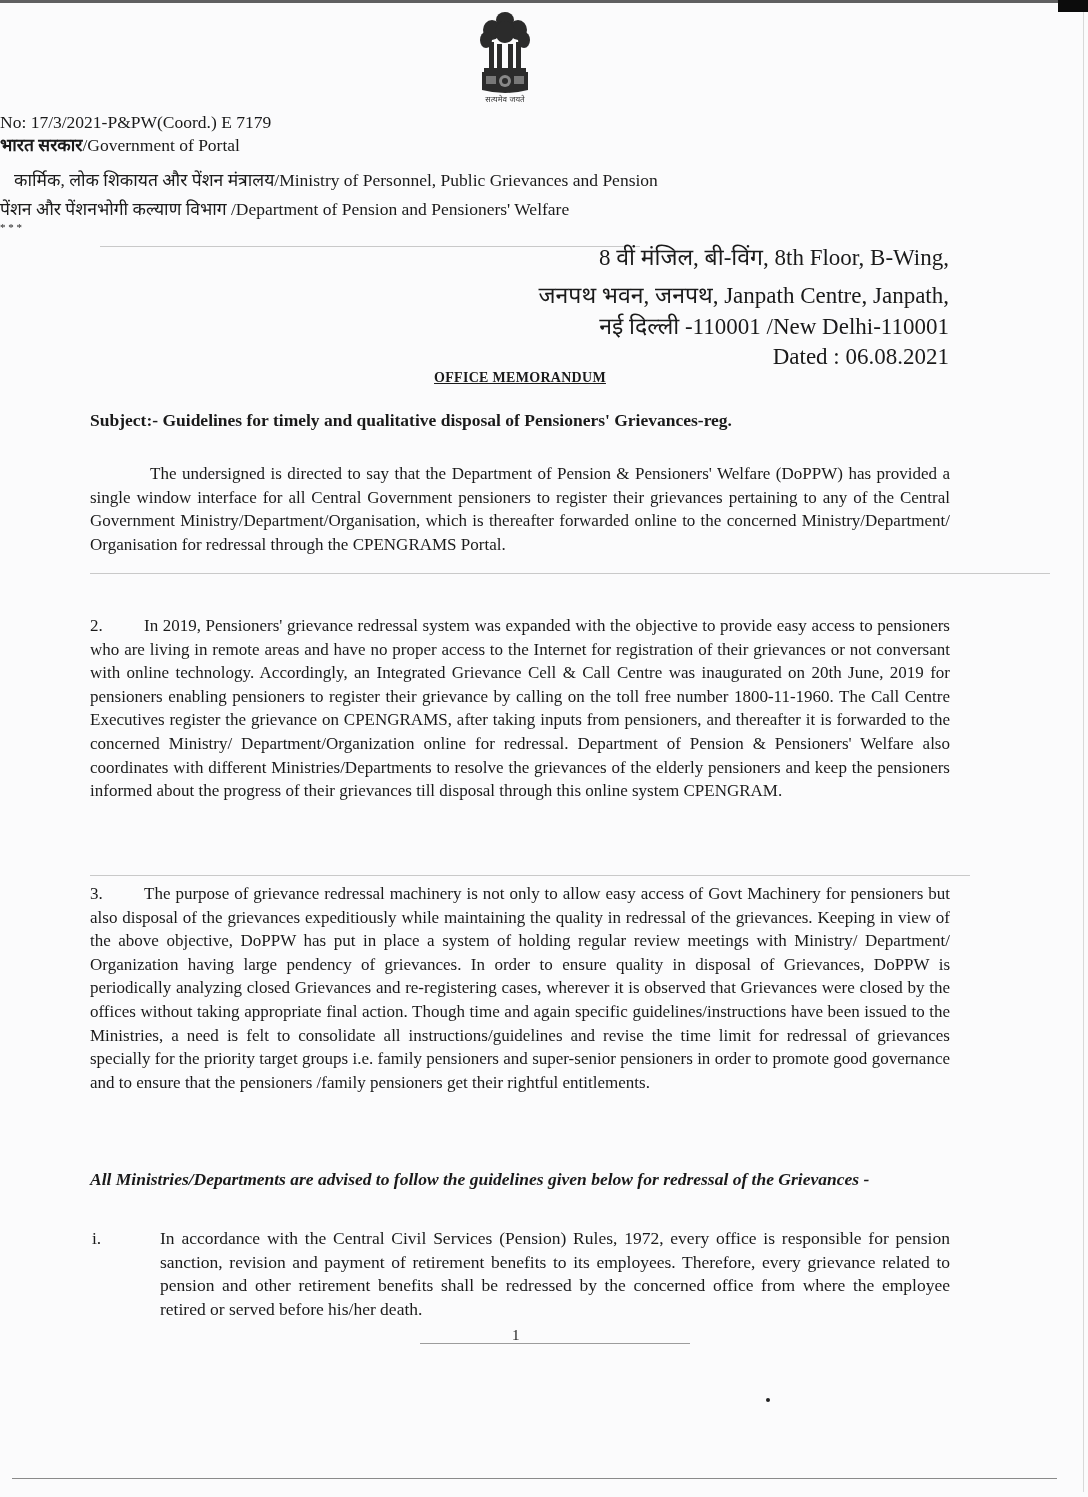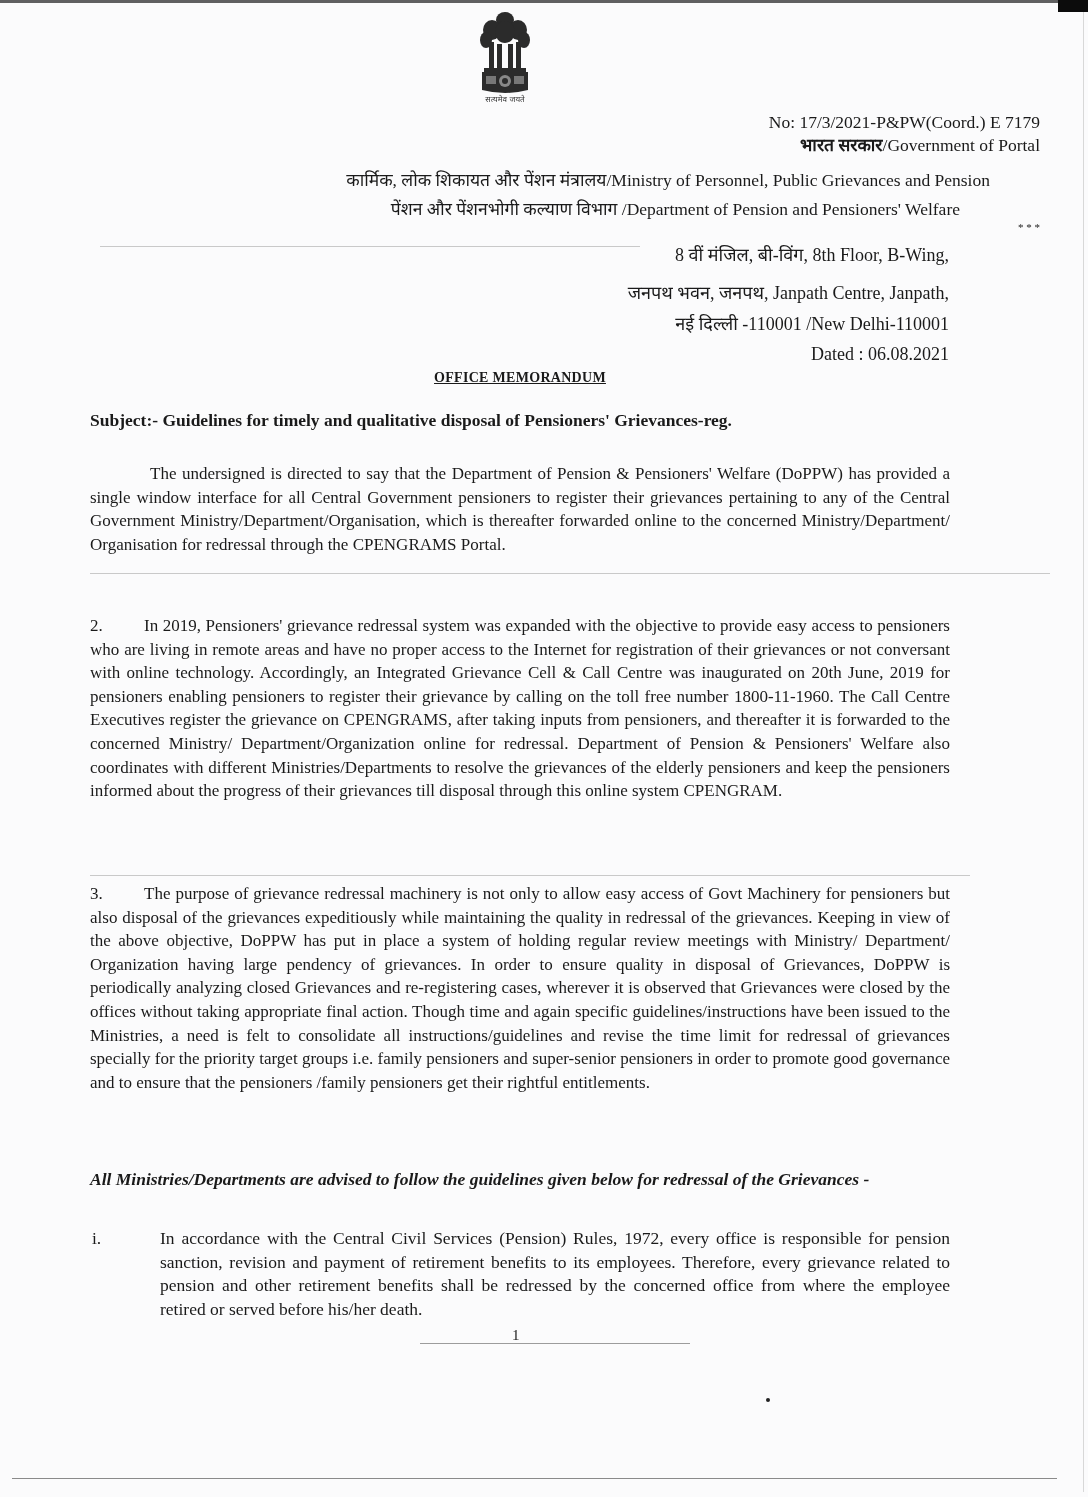--- a/index.html
+++ b/index.html
@@ -12,28 +12,28 @@
   }
   .scan-top { position: absolute; left: 0; top: 0; width: 1058px; height: 3px; background: #3a3a3a; opacity: .8; }
   .scan-corner { position: absolute; right: 0; top: 0; width: 30px; height: 12px; background: #0c0c0c; }
   .scan-right { position: absolute; right: 4px; top: 12px; width: 1px; height: 1480px; background: #d8d8d8; }
   .scan-bottom { position: absolute; left: 12px; top: 1478px; width: 1045px; height: 1px; background: #8a8a8a; }
   .rule-faint { position: absolute; height: 1px; background: #c9c9c9; }
 
   .emblem { position: absolute; left: 472px; top: 6px; width: 66px; height: 100px; }
   .emblem-caption { position: absolute; left: 470px; top: 93px; width: 70px; text-align: center; font-size: 8px; color: #333; font-family: "DejaVu Sans", sans-serif; }
 
-  .header-center { position: absolute; left: 0; width: 1088px; text-align: right; font-size: 17.5px; line-height: 1; }
+  .header-center { position: absolute; left: 0; width: 1088px; text-align: left; font-size: 17.5px; line-height: 1; }
   .ref-no { top: 114px; left: 0; width: 1040px; }
   .gov { top: 137px; left: 0; width: 1040px; }
-  .ministry { top: 172px; left: 0; width: 990px; }
+  .ministry { top: 172px; left: 0; width: 990px; padding-left: 14px; }
   .dept { top: 201px; left: 0; width: 960px; }
   .stars { top: 222px; left: 0; width: 1040px; font-size: 11px; }
 
-  .addr { position: absolute; right: 139px; text-align: right; font-size: 18px; line-height: 1; }
+  .addr { position: absolute; right: 139px; text-align: right; font-size: 23px; line-height: 1; }
   .addr1 { top: 246px; }
   .addr2 { top: 284px; }
   .addr3 { top: 315px; }
   .addr4 { top: 345px; }
 
   .memo-title { position: absolute; top: 370px; left: 0; width: 1040px; text-align: center; font-weight: bold; font-size: 14px; text-decoration: underline; letter-spacing: .3px; }
   .subject { position: absolute; top: 410px; left: 90px; font-weight: bold; font-size: 17.5px; }
 
   .para { position: absolute; left: 90px; width: 860px; font-size: 17px; line-height: 23.6px; text-align: justify; }
   .p1 { top: 462px; text-indent: 60px; }

